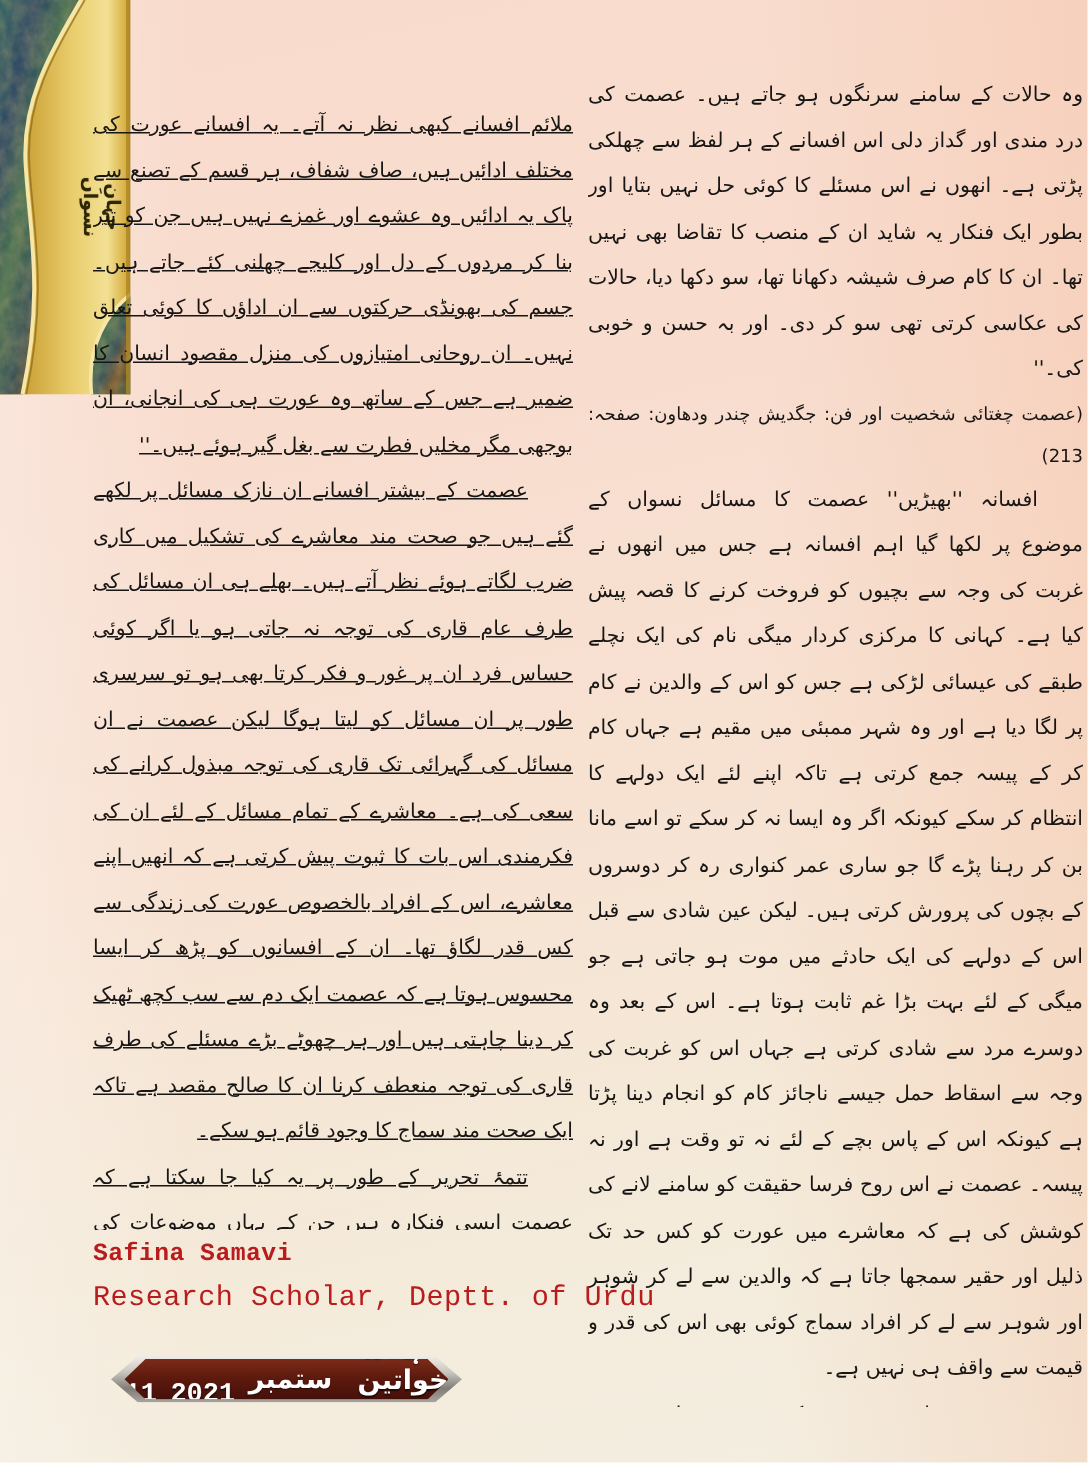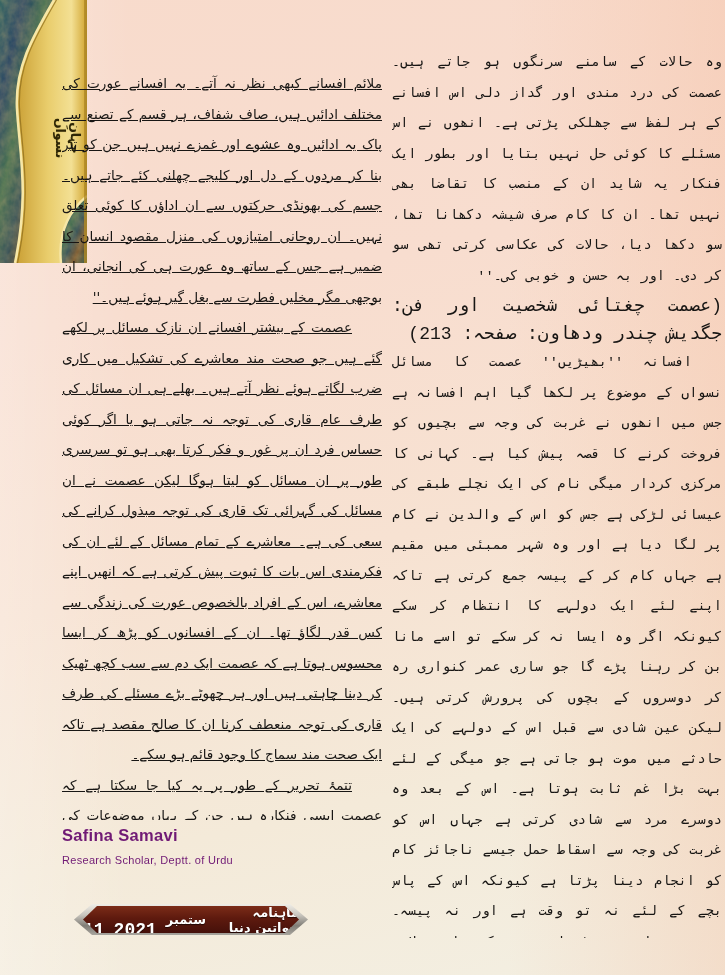--- a/index.html
+++ b/index.html
@@ -19,43 +19,43 @@
   .strip-title{
     position:absolute;left:8px;top:108px;width:70px;text-align:center;
     transform:rotate(90deg);transform-origin:40px 35px;
     font-size:12.5px;font-weight:bold;color:#2e2606;letter-spacing:1px;direction:rtl;
     text-shadow:0 0 1px rgba(90,70,10,0.4);
   }
 
   
   .col{position:absolute;direction:rtl;text-align:justify;color:#181614;
        font-size:13.6px;line-height:30.5px;overflow:hidden;}
-  .col-right{left:392px;top:48px;width:330px;height:890px;font-family:Liberation Mono, monospace;}
+  .col-right{left:392px;top:48px;width:330px;height:890px;}
   .col-left{left:62px;top:68px;width:320px;height:752px;text-decoration:underline;}
   .col p{margin:0;}
   .col p.indent{text-indent:30px;}
-  .col p.citation{font-size:18px;line-height:28px;letter-spacing:-0.2px;}
+  .col p.citation{font-size:12px;line-height:28px;letter-spacing:-0.2px;}
 
   
-  .author{position:absolute;left:62px;top:826px;font-family:Liberation Sans, sans-serif;color:#701a75;}
+  .author{position:absolute;left:62px;top:826px;font-family:Liberation Mono, monospace;color:#b91c1c;}
   .author .name{font-weight:bold;font-size:16.5px;margin:0 0 9px 0;letter-spacing:0.3px;}
-  .author .line{font-size:11px;margin:0 0 8px 0;letter-spacing:0.3px;}
+  .author .line{font-size:19px;margin:0 0 8px 0;letter-spacing:0.3px;}
 
   
   .ribbon{position:absolute;left:74px;top:904px;width:234px;height:31px;}
   .ribbon-metal{position:absolute;inset:0;
     background:linear-gradient(180deg,#efede6 0%,#c9c6bf 35%,#807d76 70%,#a8a59e 100%);
     clip-path:polygon(0 50%,18px 0,calc(100% - 18px) 0,100% 50%,calc(100% - 18px) 100%,18px 100%);
     box-shadow:0 1px 2px rgba(0,0,0,0.35);}
   .ribbon-core{position:absolute;left:9px;right:9px;top:2px;bottom:2px;
     background:linear-gradient(180deg,#7c2c18 0%,#5e1a0e 45%,#45100a 100%);
     clip-path:polygon(0 50%,14px 0,calc(100% - 14px) 0,100% 50%,calc(100% - 14px) 100%,14px 100%);
     display:flex;align-items:center;justify-content:center;direction:rtl;gap:9px;
     color:#ffffff;font-weight:bold;}
-  .ribbon-core .ur{font-size:13px;text-shadow:0 1px 1px rgba(0,0,0,0.6);}
+  .ribbon-core .ur{font-size:18px;text-shadow:0 1px 1px rgba(0,0,0,0.6);}
   .ribbon-core .num{font-family:Liberation Mono, monospace;font-size:18px;text-shadow:0 1px 1px rgba(0,0,0,0.6);margin-top:21px;}
 </style>
 </head>
 <body>
 
 <div class="edge-tint"></div>
 
 <div class="strip">
   <svg width="87" height="263" viewBox="0 0 87 263">
     <defs>

